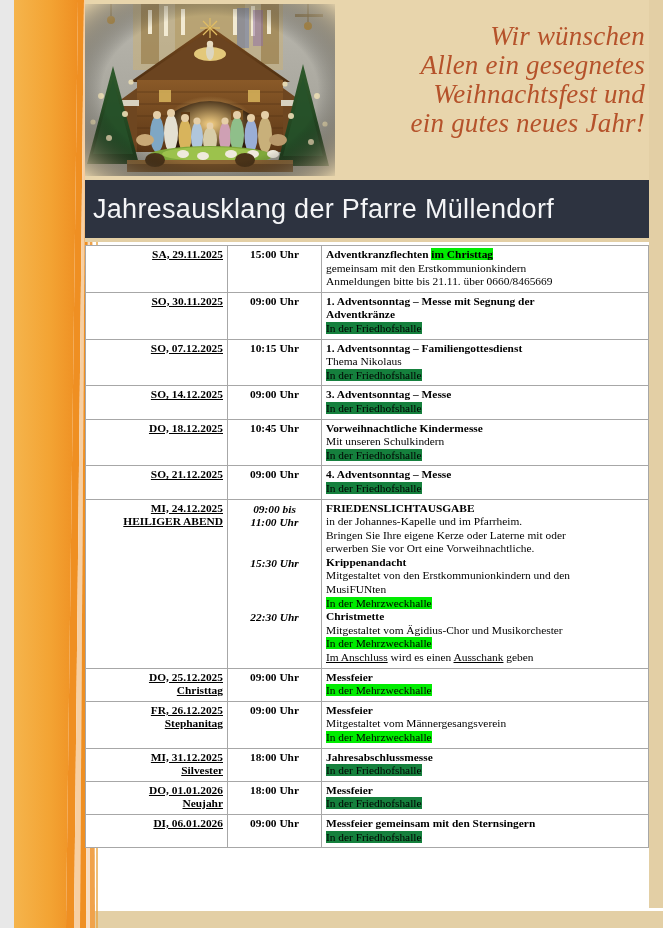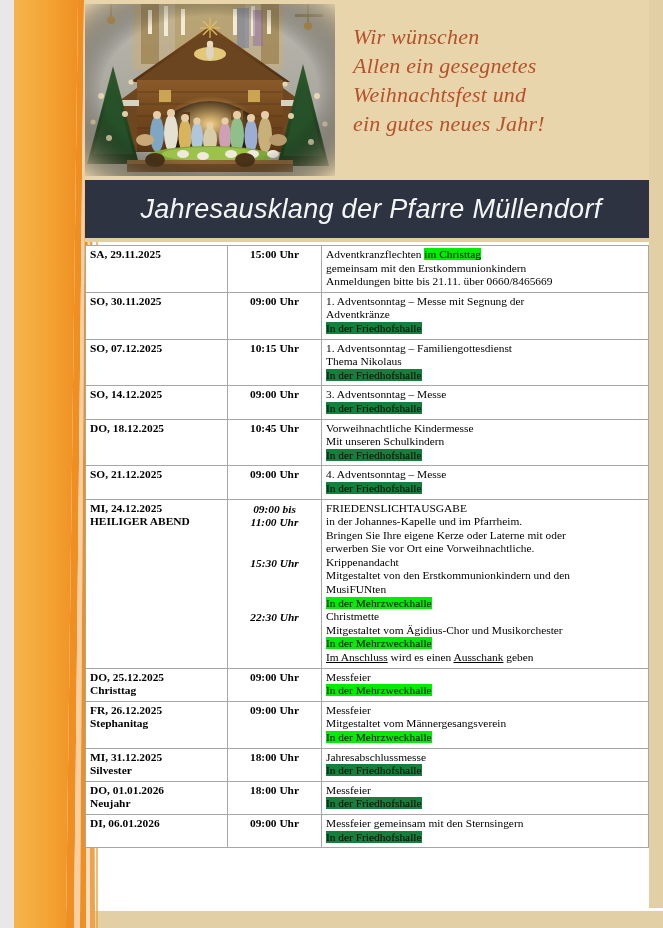--- a/index.html
+++ b/index.html
@@ -51,33 +51,33 @@
     z-index:5;overflow:hidden;
     box-shadow:0 0 14px 7px rgba(232,213,172,.95) inset;
   }
   .nativity svg{display:block;}
 
   .greeting{
     position:absolute;left:268px;top:22px;width:292px;
     z-index:6;
     font-family:"Liberation Serif", serif;
     font-style:italic;
-    font-size:22px;
+    font-size:27px;
     line-height:29px;
     color:#b5522a;
-    text-align:left;
+    text-align:right;
     letter-spacing:.2px;
   }
   .greeting .gl{display:block;white-space:nowrap;}
 
   
   .titlebar{
     position:absolute;left:85px;top:180px;width:564px;height:58px;
     background:#2d3340;z-index:6;
-    display:flex;align-items:center;justify-content:center;font-style:italic;
+    display:flex;align-items:center;
   }
   .titlebar .ttl{
     font-family:"Liberation Sans", sans-serif;
     font-size:27px;
     color:#f4f5f7;
     letter-spacing:.3px;
     font-weight:400;
     white-space:nowrap;
     padding-left:8px;
   }
@@ -101,41 +101,42 @@
     border:1px solid #a7a7a7;
     vertical-align:top;
     padding:2px 4px 3px 4px;
     font-family:"Liberation Serif", serif;
     font-size:11.4px;
     line-height:13.6px;
     color:#000;
   }
   td.c-date{
     width:133px;
-    text-align:left;
+    text-align:right;
     font-weight:bold;
     font-size:11.3px;
     padding-top:3px;
+    text-decoration:underline;
   }
   td.c-time{
     width:85px;
     text-align:center;
     font-weight:bold;
     font-size:11.3px;
     padding-top:3px;
     white-space:nowrap;
   }
   td.c-desc{
     width:auto;
     text-align:left;
     padding-left:6px;
     padding-top:3px;
   }
   .dline{display:block;white-space:nowrap;}
-  .b{font-weight:normal;}
+  .b{font-weight:bold;}
   .hl-y{background:#15803d;}
   .hl-g{background:#00ec00;}
   .u{text-decoration:underline;text-decoration-color:#000;}
 
   
   td.c-time.multi{padding-top:3px;font-style:italic;}
   .tblk{display:block;white-space:nowrap;}
   .tgap{display:block;height:13.6px;}
 </style>
 </head>

